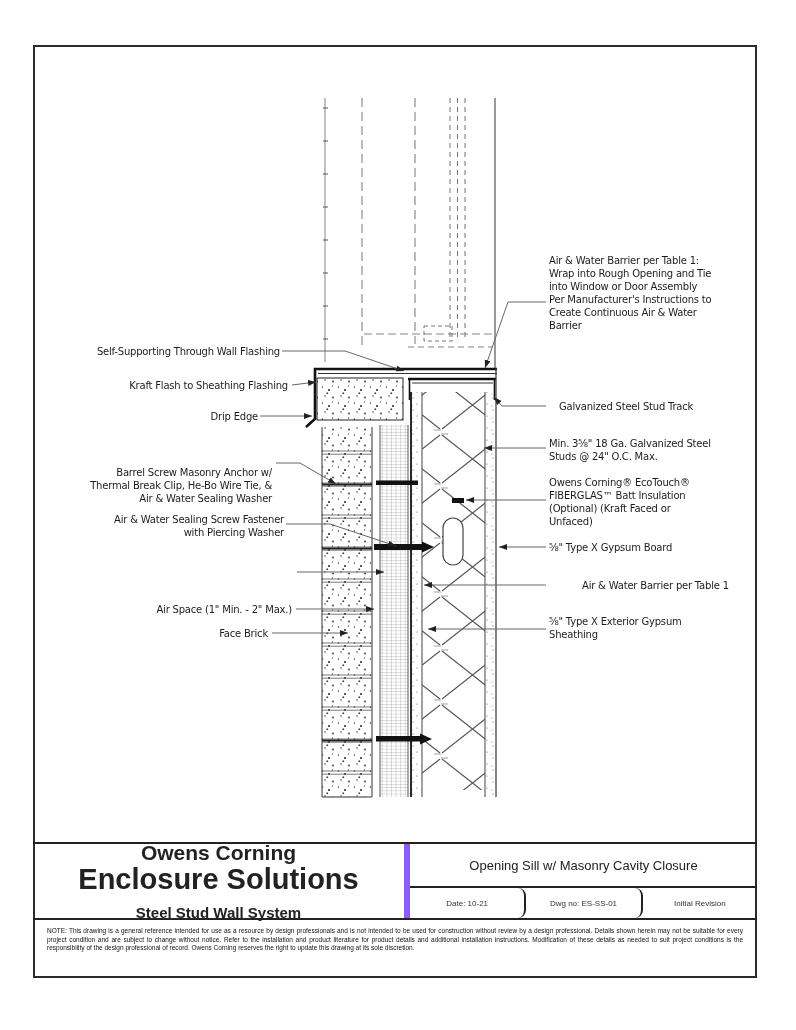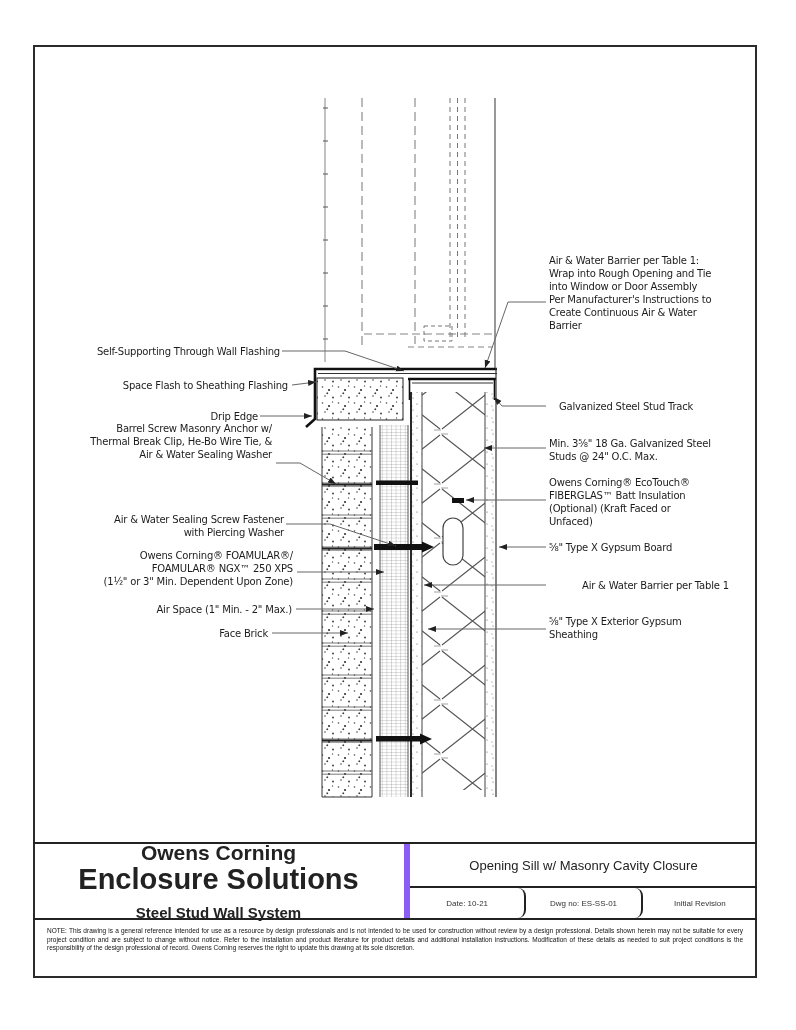--- a/index.html
+++ b/index.html
@@ -144,38 +144,33 @@
       <path d="M546,547 H499"></path>
       <path d="M546,585 H424"></path>
       <path d="M546,629 H428"></path>
     </g>
   </svg>
 
   <div class="co co-l" style="top:345px;right:516px;">
     <div>Self-Supporting Through Wall Flashing</div>
   </div>
   <div class="co co-l" style="top:379px;right:508px;">
-    <div>Space Flash to Sheathing Flashing</div>
+    <div>Kraft Flash to Sheathing Flashing</div>
   </div>
   <div class="co co-l" style="top:410px;right:538px;">
     <div>Drip Edge</div>
   </div>
-  <div class="co co-l" style="top:422px;right:524px;">
+  <div class="co co-l" style="top:466px;right:524px;">
     <div>Barrel Screw Masonry Anchor w/</div>
     <div>Thermal Break Clip, He-Bo Wire Tie, &amp;</div>
     <div>Air &amp; Water Sealing Washer</div>
   </div>
   <div class="co co-l" style="top:513px;right:512px;">
     <div>Air &amp; Water Sealing Screw Fastener</div>
     <div>with Piercing Washer</div>
-  </div>
-  <div class="co co-l" style="top:549px;right:503px;">
-    <div>Owens Corning® FOAMULAR®/</div>
-    <div>FOAMULAR® NGX™ 250 XPS</div>
-    <div>(1½" or 3" Min. Dependent Upon Zone)</div>
   </div>
   <div class="co co-l" style="top:603px;right:504px;">
     <div>Air Space (1" Min. - 2" Max.)</div>
   </div>
   <div class="co co-l" style="top:627px;right:528px;">
     <div>Face Brick</div>
   </div>
 
   <div class="co co-r" style="top:254px;left:549px;">
     <div>Air &amp; Water Barrier per Table 1:</div>

